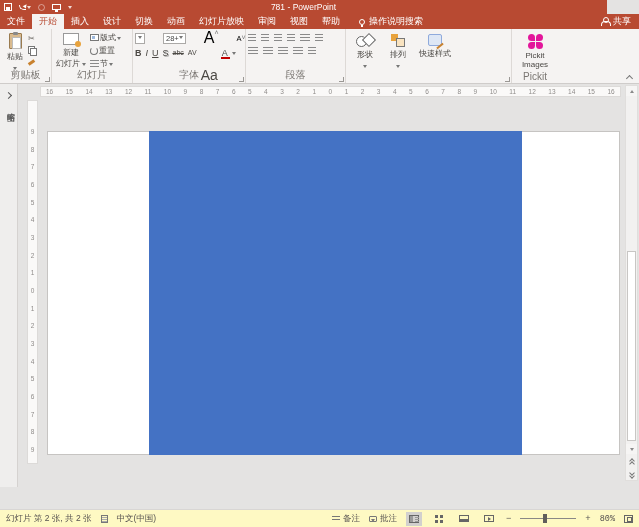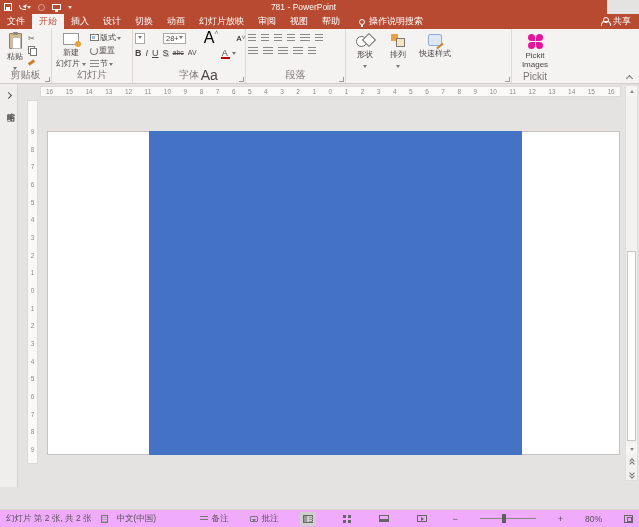--- a/index.html
+++ b/index.html
@@ -137,24 +137,24 @@
   .vs-prev { top:370px; } .vs-next { top:383px; }
   .dch { width:4px; height:4px; border-left:1px solid #777; border-top:1px solid #777; }
   .dch.up { transform:rotate(45deg); margin-bottom:-1px; }
   .dch.down { transform:rotate(225deg); margin-top:-1px; }
 
   
   .notes { position:absolute; left:0; top:487px; width:639px; height:22px; background:#F4F3F2; border-top:1px solid #D5D2D0; }
   .notes-text { position:absolute; left:28px; top:6px; font-size:8.5px; color:#6b6865; }
 
   
-  .statusbar { position:absolute; left:0; top:509px; width:639px; height:18px; background:#f0abfc; border-top:1px solid #D8D6D4;
+  .statusbar { position:absolute; left:0; top:509px; width:639px; height:18px; background:#fef9c3; border-top:1px solid #D8D6D4;
                display:flex; align-items:center; font-size:8.5px; color:#565250; }
   .sb-left { display:flex; align-items:center; gap:9px; padding-left:6px; }
-  .sb-right { margin-left:auto; display:flex; align-items:center; gap:22px; padding-right:6px; }
+  .sb-right { margin-left:auto; display:flex; align-items:center; gap:9px; padding-right:6px;font-family:Liberation Mono, monospace; }
   .st-doc { width:7px; height:8px; border:1px solid #777; background:repeating-linear-gradient(to bottom,transparent 0 1px,#aaa 1px 2px); }
   .sb-item { display:flex; align-items:center; gap:3px; }
   .notes-ic { width:8px; height:6px; background:repeating-linear-gradient(to bottom,#777 0 1px,transparent 1px 3px); }
   .comm-ic { position:relative; width:8px; height:6px; border:1px solid #777; border-radius:1px; }
   .comm-ic::after { content:""; position:absolute; left:1px; bottom:-3px; border:2px solid transparent; border-top:3px solid #777; }
   .viewbtn { width:16px; height:14px; display:flex; align-items:center; justify-content:center; }
   .viewbtn.active { background:#D2D0CE; }
   .vw-normal { position:relative; width:10px; height:8px; border:1px solid #666; }
   .vw-normal::before { content:""; position:absolute; left:0; top:0; width:3px; height:6px; background:#999; }
   .vw-normal::after { content:""; position:absolute; left:5px; top:1px; width:4px; height:5px; background:repeating-linear-gradient(to bottom,#999 0 1px,transparent 1px 2px); }

